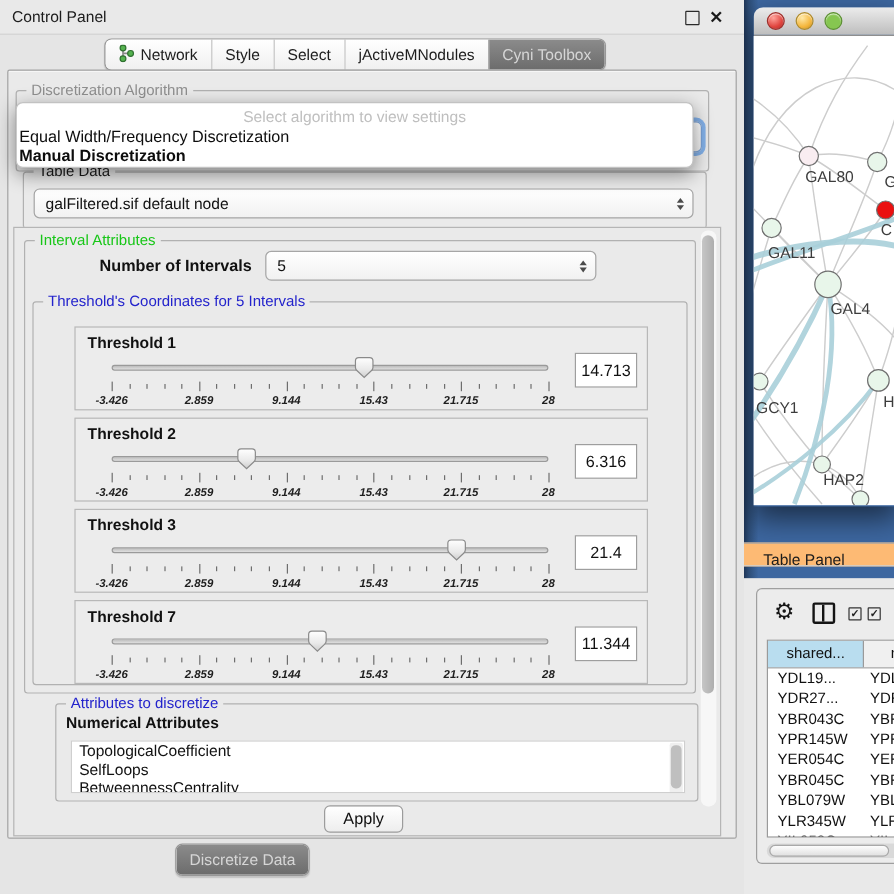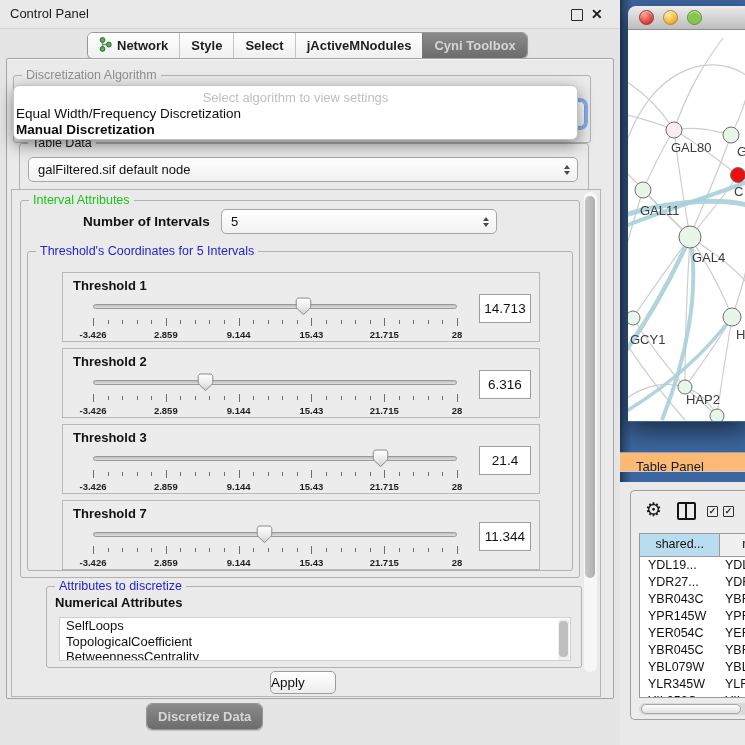--- a/index.html
+++ b/index.html
@@ -10,21 +10,21 @@
   .left-pane{position:absolute;left:0;top:0;width:620px;height:745px;background:#e5e5e5;}
   .cp-titlebar{position:absolute;left:0;top:0;width:620px;height:28px;background:#e9e9e9;
                border-bottom:1px solid #d2d2d2;}
   .cp-title{position:absolute;left:10px;top:0;line-height:28px;font-size:13px;color:#1c1c1c;}
   .float-btn{position:absolute;left:571px;top:9px;width:10px;height:10px;
              border:1.5px solid #2a2a2a;border-radius:1px;background:transparent;}
   .close-btn{position:absolute;left:591px;top:6px;font-size:14px;font-weight:700;color:#1a1a1a;line-height:16px;}
   
   .seg-bar{position:absolute;display:inline-flex;height:25px;border:1px solid #979797;
            border-radius:6px;overflow:hidden;background:#fff;box-shadow:0 1px 1px rgba(0,0,0,.15);}
-  .seg{display:flex;align-items:center;gap:5px;padding:0 11px;font-size:13px;font-weight:700;
+  .seg{display:flex;align-items:center;gap:5px;padding:0 11px;font-size:13px;font-weight:400;
        color:#1d1d1d;background:linear-gradient(#ffffff,#f0f0f0);border-left:1px solid #c4c4c4;
        white-space:nowrap;cursor:default;}
   .seg:first-child{border-left:none;}
   .seg.sel{background:linear-gradient(#8b8b8b,#6c6c6c);color:#d6d6d6;border-left-color:#7a7a7a;}
   .seg.sel + .seg{border-left-color:#7a7a7a;}
   #top-tabs{left:87px;top:32px;}
   #bottom-tabs{left:146px;top:703px;}
   .main-panel{position:absolute;left:6px;top:58px;width:606px;height:639px;background:#eaeaea;
               border:1px solid #a3a3a3;border-radius:2px;box-shadow:inset 0 1px 0 #f6f6f6;}
   
@@ -60,32 +60,32 @@
   .th-label{position:absolute;left:10px;top:5px;font-size:13px;font-weight:700;color:#111;}
   .th-value{position:absolute;right:8px;top:21px;width:52px;height:29px;background:#fff;
             border:1px solid #9e9e9e;text-align:center;line-height:28px;font-size:13.5px;color:#111;box-sizing:border-box;}
   .slider{position:absolute;left:30px;top:24px;width:364px;height:44px;}
   .track{position:absolute;left:0;top:7px;width:100%;height:5px;border:1px solid #9a9a9a;border-radius:3px;
          background:linear-gradient(#bdbdbd,#e0e0e0);box-sizing:border-box;}
   .thumb{position:absolute;top:0px;width:17px;height:19px;}
   .ticks{position:absolute;left:0;top:21px;width:100%;height:9px;}
   .tick{position:absolute;top:0;width:1px;background:#6e6e6e;}
   .tick.minor{height:4px;top:2px;} .tick.major{height:8px;}
-  .tlabels{position:absolute;left:0;top:32px;width:100%;height:11px;}
+  .tlabels{position:absolute;left:0;top:32px;width:100%;height:11px;font-style:italic;}
   .tlab{position:absolute;transform:translateX(-50%);font-size:9.5px;font-weight:700;color:#1e1e1e;white-space:nowrap;}
   
   .attr-heading{position:absolute;left:8px;top:8px;font-size:13px;font-weight:700;color:#111;}
   .attr-list{position:absolute;left:12px;top:30px;width:512px;height:44px;background:#fff;
              border:1px solid #cfcfcf;overflow:hidden;font-size:13px;box-sizing:border-box;}
   .attr-item{padding-left:6px;line-height:15.5px;color:#111;white-space:nowrap;}
   .list-sb{position:absolute;right:1px;top:1px;width:11px;height:42px;background:#efefef;border-radius:2px;}
   .list-sb .lthumb{position:absolute;left:1px;top:2px;width:9px;height:36px;background:#bfbfbf;border-radius:4px;}
   .apply-btn{position:absolute;left:258px;top:481px;width:66px;height:23px;
              background:linear-gradient(#ffffff,#ededed);border:1px solid #9c9c9c;border-radius:5px;
-             font-size:13.5px;color:#111;text-align:left;line-height:21px;box-sizing:border-box;}
+             font-size:13.5px;color:#111;text-align:center;line-height:21px;box-sizing:border-box;}
   .v-sb-track{position:absolute;left:572px;top:2px;width:13px;height:480px;background:#f7f7f7;border-radius:6px;}
   .v-sb-thumb{position:absolute;left:1px;top:4px;width:10px;height:382px;
               background:linear-gradient(90deg,#c6c6c6,#aeaeae);border-radius:5px;}
   
   .right-pane{position:absolute;left:620px;top:0;width:125px;height:745px;overflow:hidden;}
   .desktop{position:absolute;left:0;top:0;width:125px;height:482px;
            background:linear-gradient(90deg,#1f3658 0px,#2d4d77 4px,#3d67a0 12px,#3d67a0 100%);}
   .mac-window{position:absolute;left:8px;top:6px;width:120px;height:416px;border-radius:8px 0 0 0;
               box-shadow:0 10px 24px rgba(0,0,0,.55);}
   .mac-titlebar{height:24px;background:linear-gradient(#ececec,#bdbdbd);border-bottom:1px solid #8e8e8e;
@@ -422,22 +422,22 @@
                 </div>
               </div>
           </div>
         </div>
 
         <div class="grp" style="left:34px;top:396px;width:534px;height:80px;">
           <span class="legend blue">Attributes to discretize</span>
           <span class="attr-heading">Numerical Attributes</span>
           <div class="attr-list">
             <div id="attr-items">
+                <div class="attr-item">TopologicalCoefficient</div>
                 <div class="attr-item">SelfLoops</div>
-                <div class="attr-item">TopologicalCoefficient</div>
                 <div class="attr-item">BetweennessCentrality</div>
               </div>
             <div class="list-sb">
                 <div class="lthumb"></div>
               </div>
           </div>
         </div>
 
         <div class="apply-btn">Apply</div>
 

